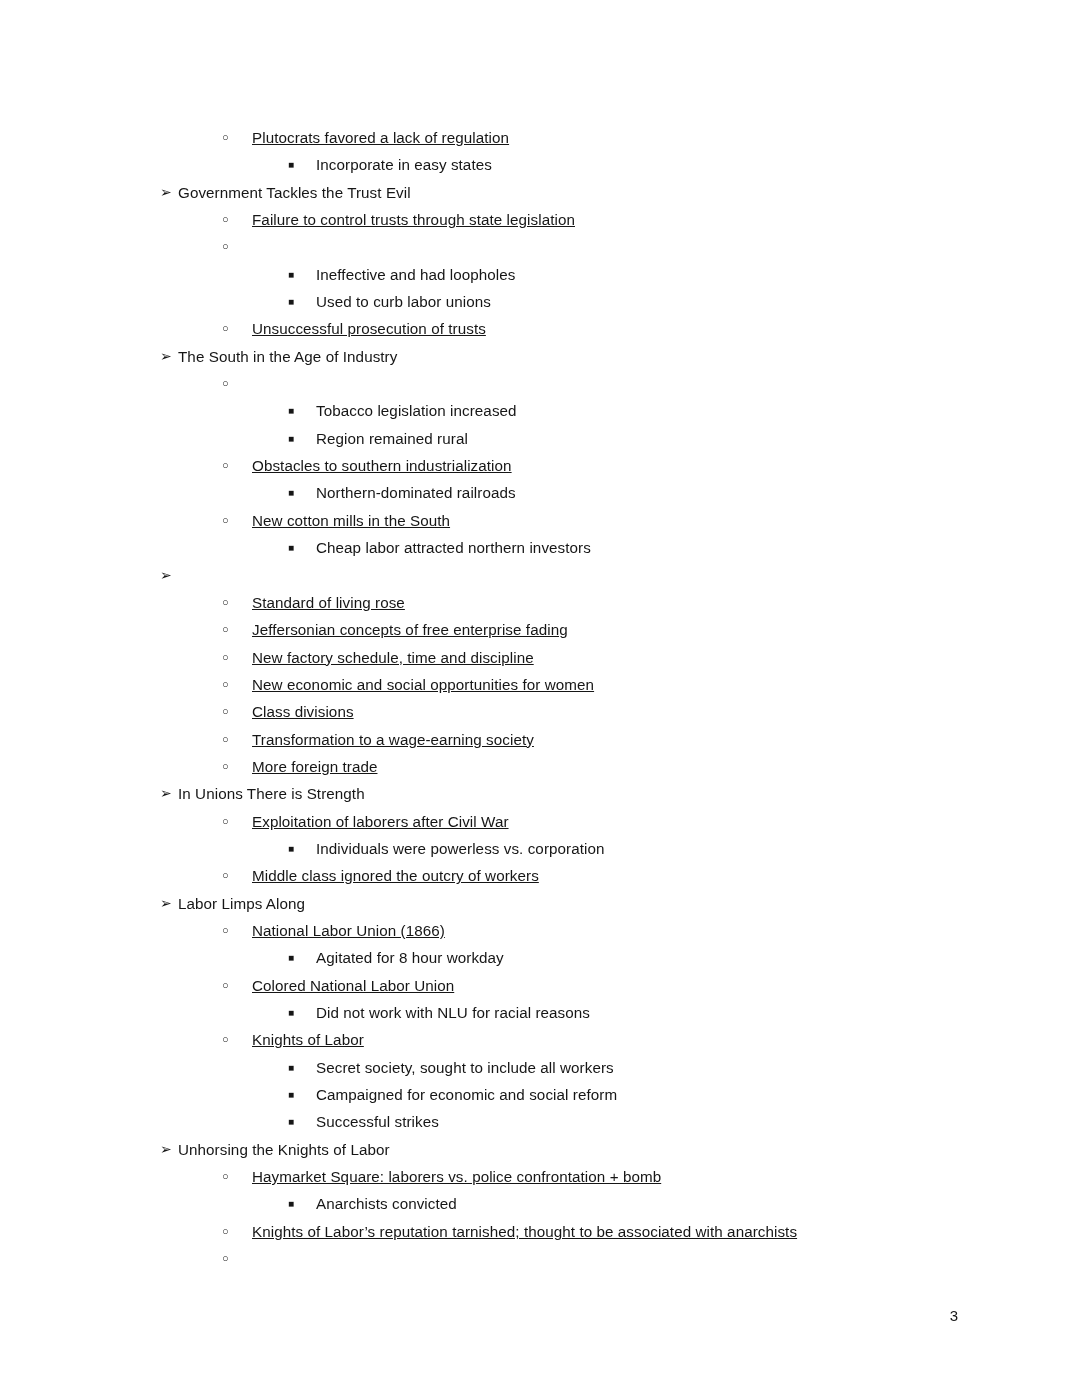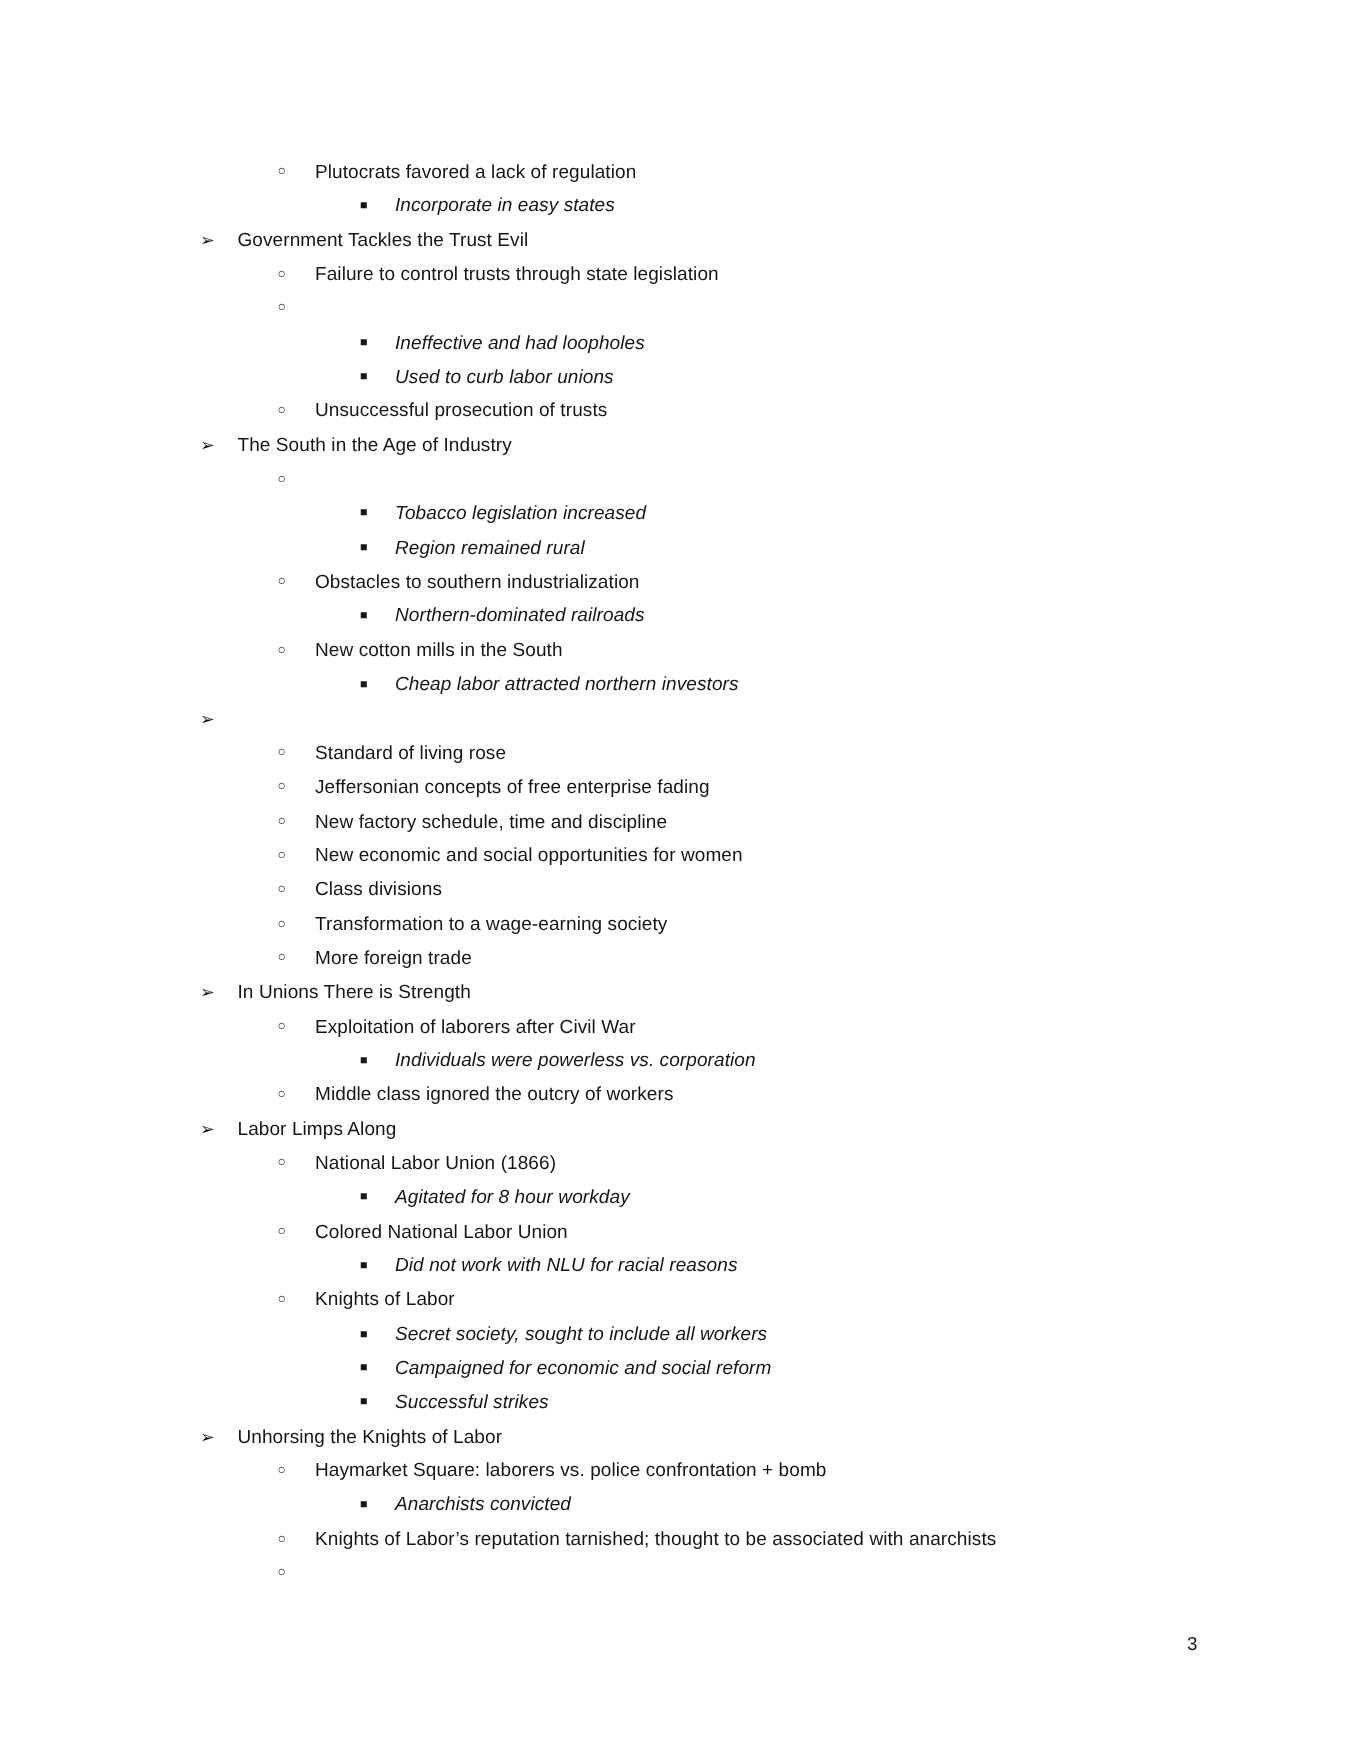--- a/index.html
+++ b/index.html
@@ -44,35 +44,35 @@
     font-size: 15.2px;
     letter-spacing: 0.005em;
     color: #161616;
   }
 
   
   .lvl1 > .marker {
     left: 160px;
     font-size: 14px;
   }
-  .lvl1 > .txt { left: 190px; }
+  .lvl1 > .txt { left: 178px; }
 
   
   .lvl2 > .marker {
     left: 222px;
     font-size: 11px;
   }
-  .lvl2 > .txt { left: 252px; }
+  .lvl2 > .txt { left: 252px; text-decoration: underline; }
 
   
   .lvl3 > .marker {
     left: 288px;
     font-size: 10px;
   }
-  .lvl3 > .txt { left: 316px; font-style: italic; }
+  .lvl3 > .txt { left: 316px; }
 
   .page-number {
     position: absolute;
     top: 1306px;
     left: 0;
     width: 1080px;
     padding-right: 122px;
     box-sizing: border-box;
     text-align: right;
     font-size: 15px;

